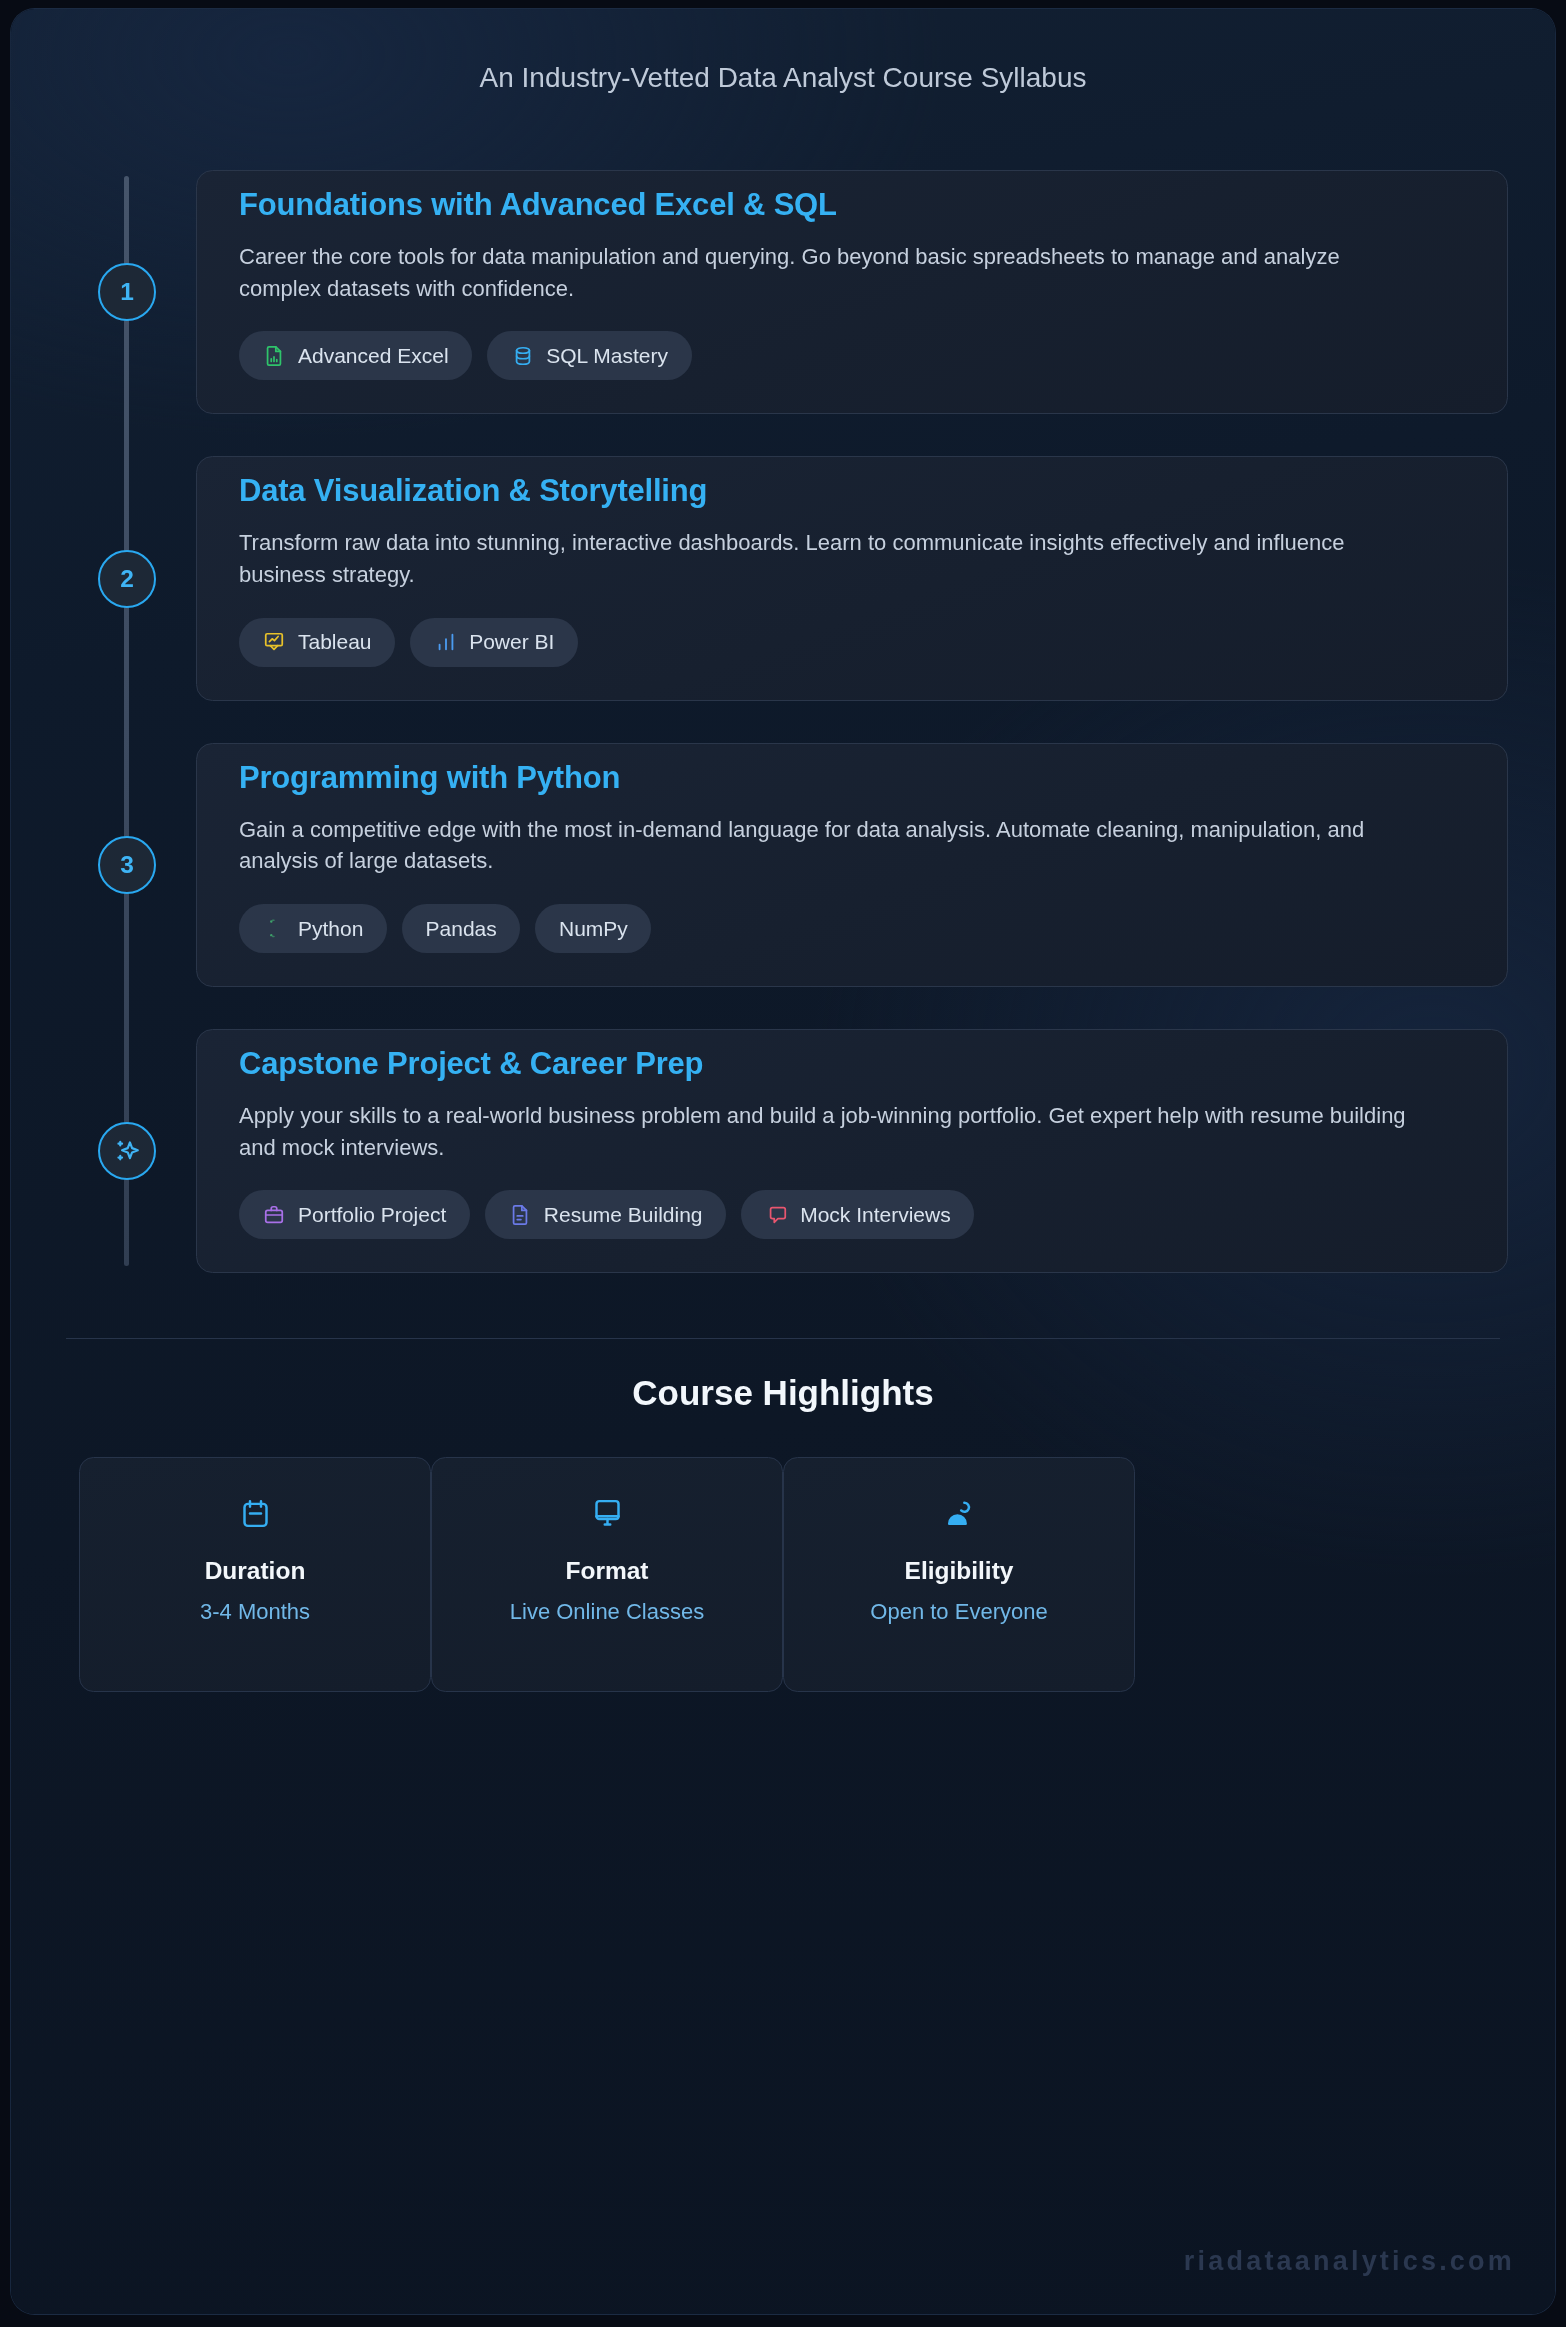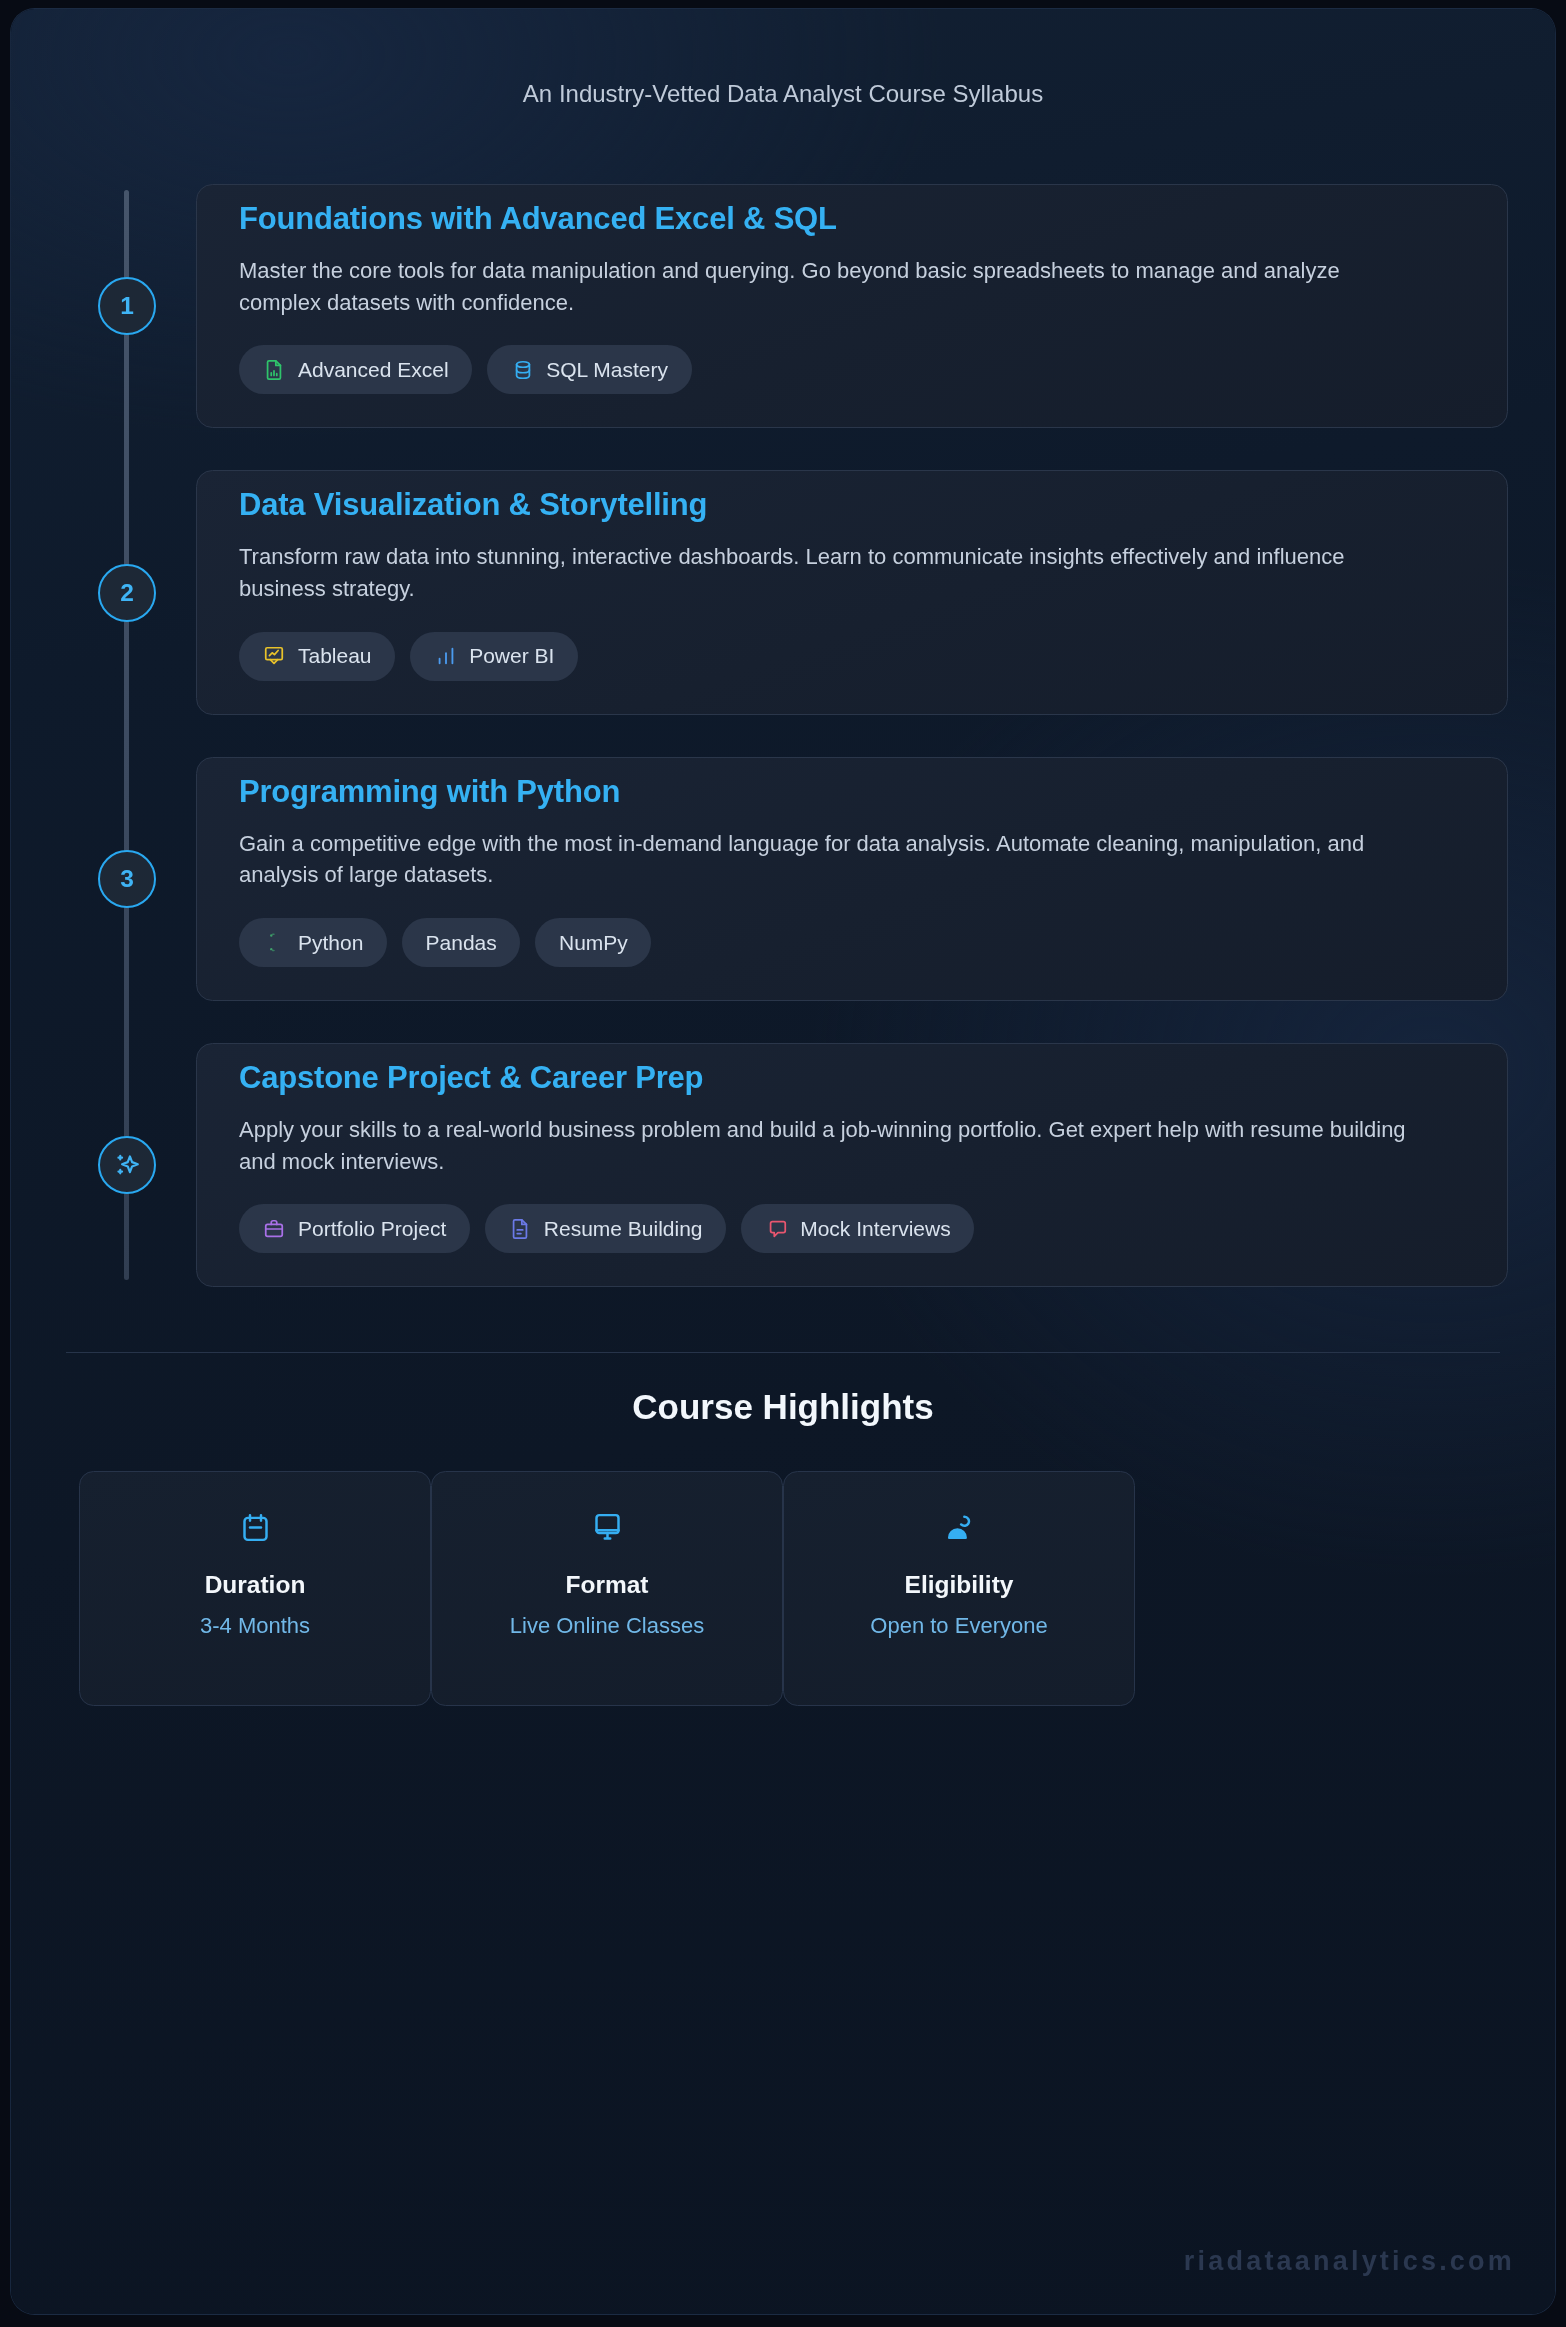--- a/index.html
+++ b/index.html
@@ -41,22 +41,21 @@
     letter-spacing: -0.5px;
     color: #b6e3ff;
     background: linear-gradient(180deg, #9fdcff 0%, #d9f0ff 55%, #bfe6ff 100%);
     -webkit-background-clip: text;
     background-clip: text;
     -webkit-text-fill-color: transparent;
     line-height: 1.12;
   }
 
   .subtitle {
-    margin-top: 18px;
-    font-size: 24px;
+    font-size: 28px;
     color: #bfcad9;
     font-weight: 400;
   }
 
   
   .timeline {
     position: relative;
     margin: 76px 47px 0 47px;
   }
 
@@ -230,21 +229,21 @@
       <div class="rail"></div>
 
       <div class="step">
         <div class="marker-col">
           <div class="marker">
             <span>1</span>
           </div>
         </div>
         <div class="card">
           <div class="card-title">Foundations with Advanced Excel &amp; SQL</div>
-          <div class="card-desc">Master the core tools for data manipulation and querying. Go beyond basic spreadsheets to manage and analyze complex datasets with confidence.</div>
+          <div class="card-desc">Career the core tools for data manipulation and querying. Go beyond basic spreadsheets to manage and analyze complex datasets with confidence.</div>
           <div class="tags">
             <span class="tag">
               <span class="tag-ico">
                 <svg width="22" height="22" viewBox="0 0 24 24" fill="none" stroke="#2fc46b" stroke-width="1.9" stroke-linecap="round" stroke-linejoin="round">
                   <path d="M14 2H6.5A1.5 1.5 0 0 0 5 3.5v17A1.5 1.5 0 0 0 6.5 22h11a1.5 1.5 0 0 0 1.5-1.5V7z"></path>
                   <path d="M14 2v5h5"></path>
                   <path d="M9 18v-3M12 18v-5M15 18v-2"></path>
                 </svg>
               </span>
               <span>Advanced Excel</span>

